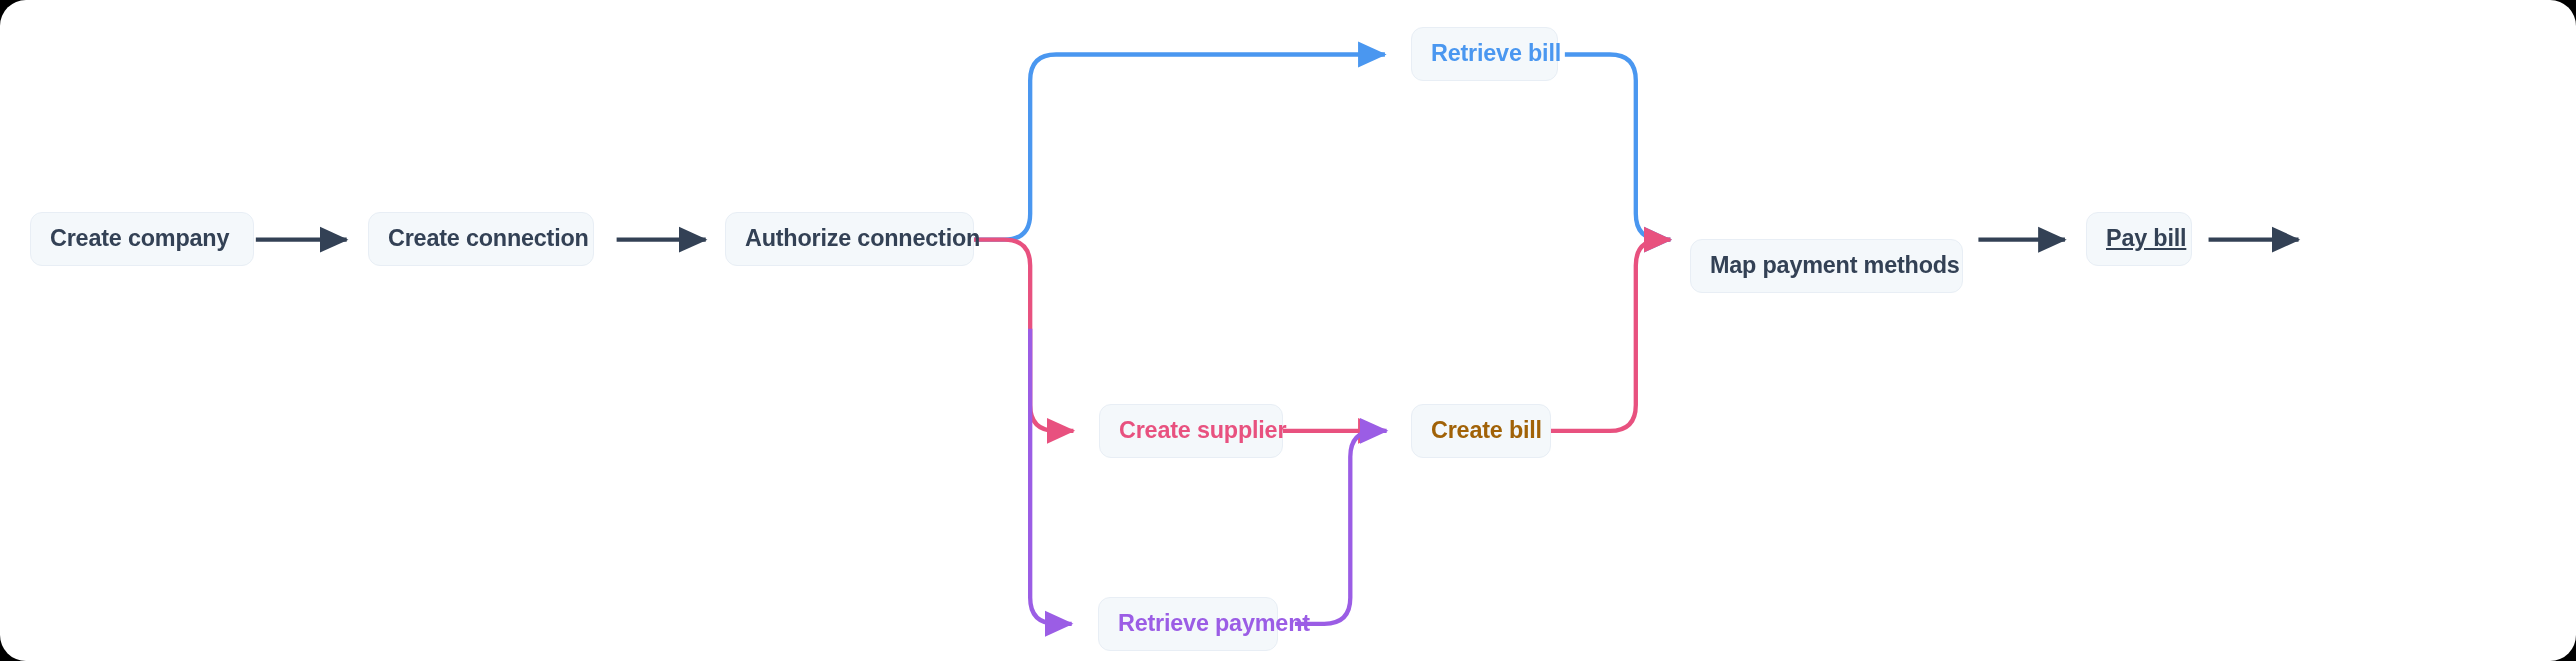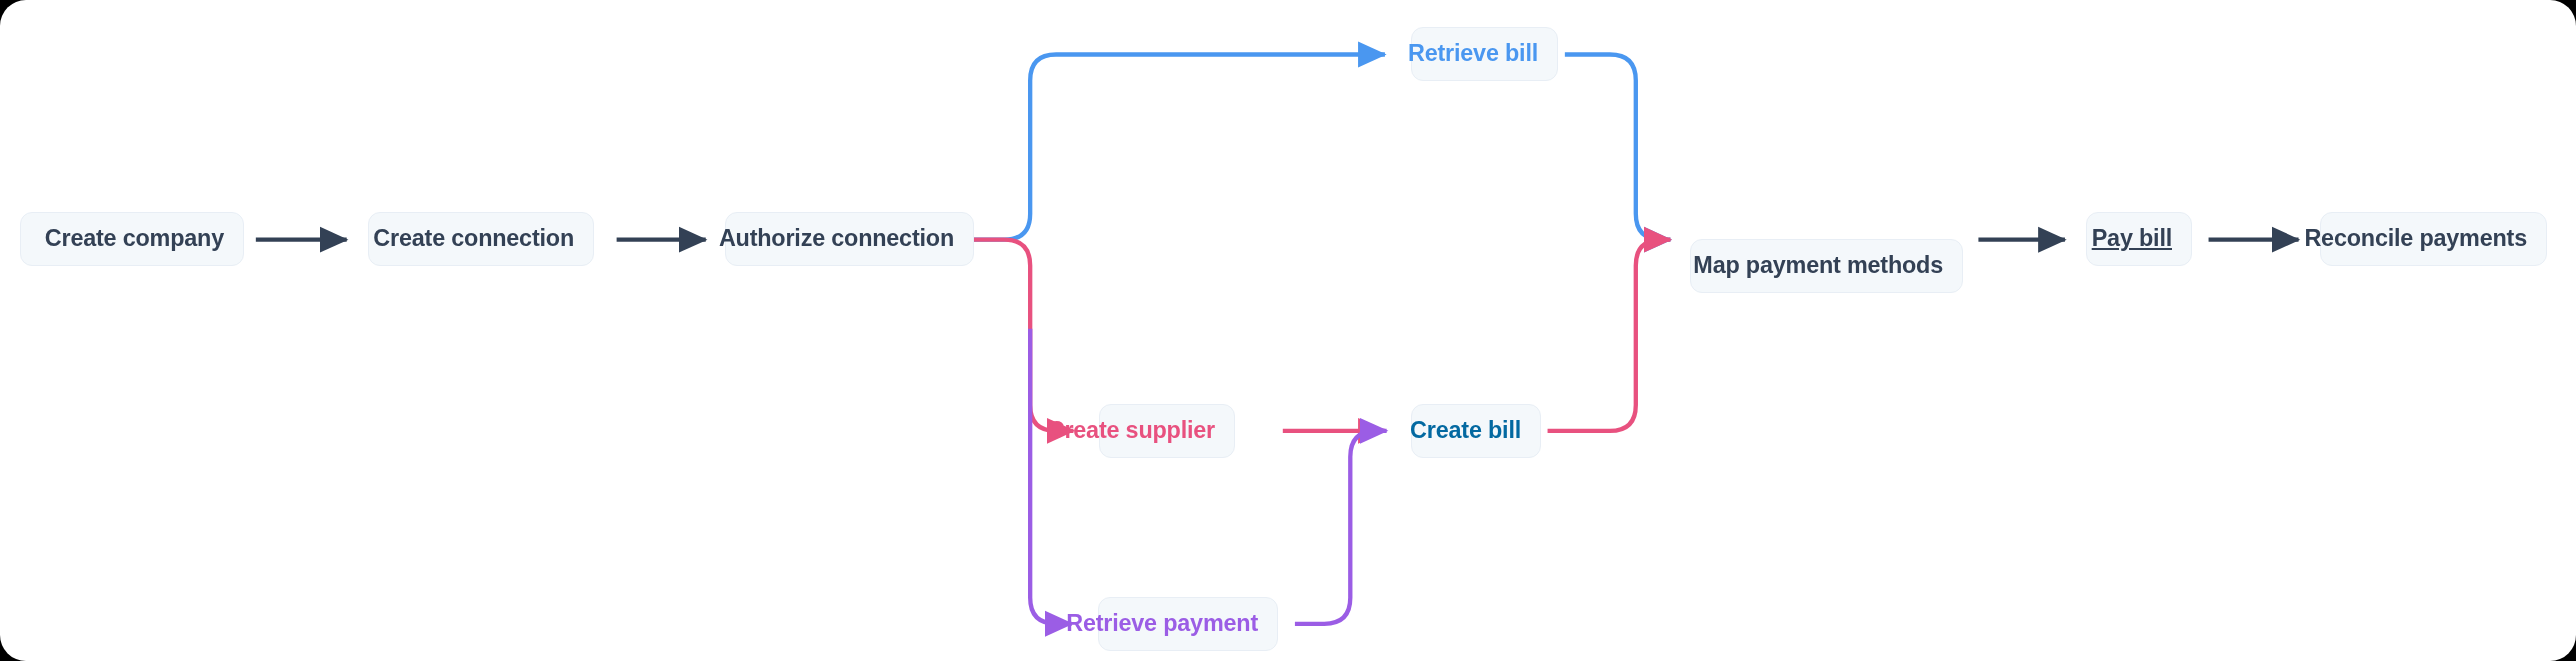--- a/index.html
+++ b/index.html
@@ -24,21 +24,21 @@
     height: 661px;
   }
   .node-box {
     position: absolute;
     box-sizing: border-box;
     background: #f4f8fb;
     border: 0.9px solid #e8eef5;
     border-radius: 12px;
     display: flex;
     align-items: center;
-    justify-content: flex-end;
+    justify-content: flex-start;
     font-weight: bold;
     font-size: 23.4px;
     letter-spacing: -0.2px;
     white-space: nowrap;
     padding: 0 19px;
     height: 54px;
   }
   .node-label {
     line-height: 1;
     display: block;
@@ -81,54 +81,51 @@
 
     <path d="M 1808 63 L 1860 63 Q 1890 63 1890 93 L 1890 247 Q 1890 277 1920 277 L 1930 277" fill="none" stroke="#4a97f0" stroke-width="5" marker-end="url(#ah-blue)"></path>
 
     <path d="M 1788 498 L 1860 498 Q 1890 498 1890 468 L 1890 307 Q 1890 277 1920 277 L 1930 277" fill="none" stroke="#e8517f" stroke-width="5" marker-end="url(#ah-pink)"></path>
 
     <path d="M 2286 277 L 2386 277" fill="none" stroke="#334155" stroke-width="5" marker-end="url(#ah-dark)"></path>
 
     <path d="M 2552 277 L 2656 277" fill="none" stroke="#334155" stroke-width="5" marker-end="url(#ah-dark)"></path>
   </svg>
 
-  <div class="node-box" style="left: 20px; top: 212px; width: 224px; color: rgb(51, 65, 85);">
+  <div class="node-box" style="left: 30px; top: 212px; width: 224px; color: rgb(51, 65, 85);">
     <span class="node-label">Create company</span>
   </div>
 
   <div class="node-box" style="left: 368px; top: 212px; width: 226px; color: rgb(51, 65, 85);">
     <span class="node-label">Create connection</span>
   </div>
 
   <div class="node-box" style="left: 725px; top: 212px; width: 249px; color: rgb(51, 65, 85);">
     <span class="node-label">Authorize connection</span>
   </div>
 
   <div class="node-box" style="left: 1411px; top: 27px; width: 147px; color: rgb(74, 151, 240);">
     <span class="node-label">Retrieve bill</span>
   </div>
 
-  <div class="node-box" style="left: 1099px; top: 404px; width: 136px; color: rgb(232, 81, 127);">
+  <div class="node-box" style="left: 1099px; top: 404px; width: 184px; color: rgb(232, 81, 127);">
     <span class="node-label">Create supplier</span>
   </div>
 
-  <div class="node-box" style="left: 1411px; top: 404px; width: 130px; color: #0369a1;">
+  <div class="node-box" style="left: 1411px; top: 404px; width: 140px; color: #a16207;">
     <span class="node-label">Create bill</span>
   </div>
 
   <div class="node-box" style="left: 1098px; top: 597px; width: 180px; color: rgb(155, 93, 229);">
     <span class="node-label">Retrieve payment</span>
   </div>
 
   <div class="node-box" style="left: 1690px; top: 212px; width: 273px; color: rgb(51, 65, 85); margin-top: 27px;">
     <span class="node-label">Map payment methods</span>
   </div>
 
   <div class="node-box" style="left: 2086px; top: 212px; width: 106px; color: rgb(51, 65, 85); text-decoration: underline;">
     <span class="node-label">Pay bill</span>
   </div>
 
-  <div class="node-box" style="left: 2320px; top: 212px; width: 227px; color: rgb(51, 65, 85);">
-    <span class="node-label">Reconcile payments</span>
-  </div>
 
 </div>
 
 
 </body></html>

